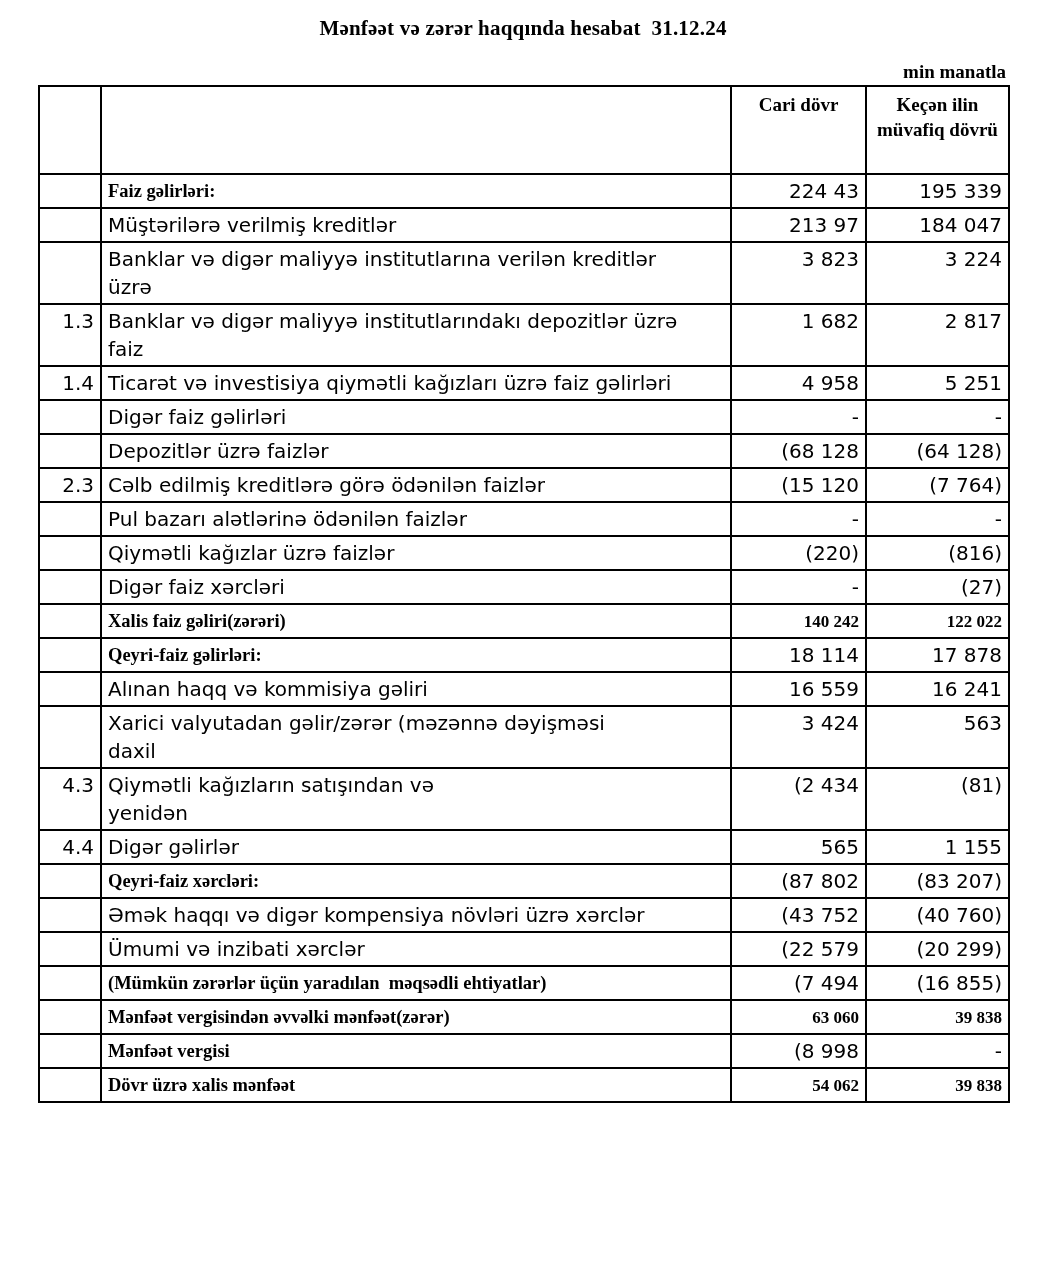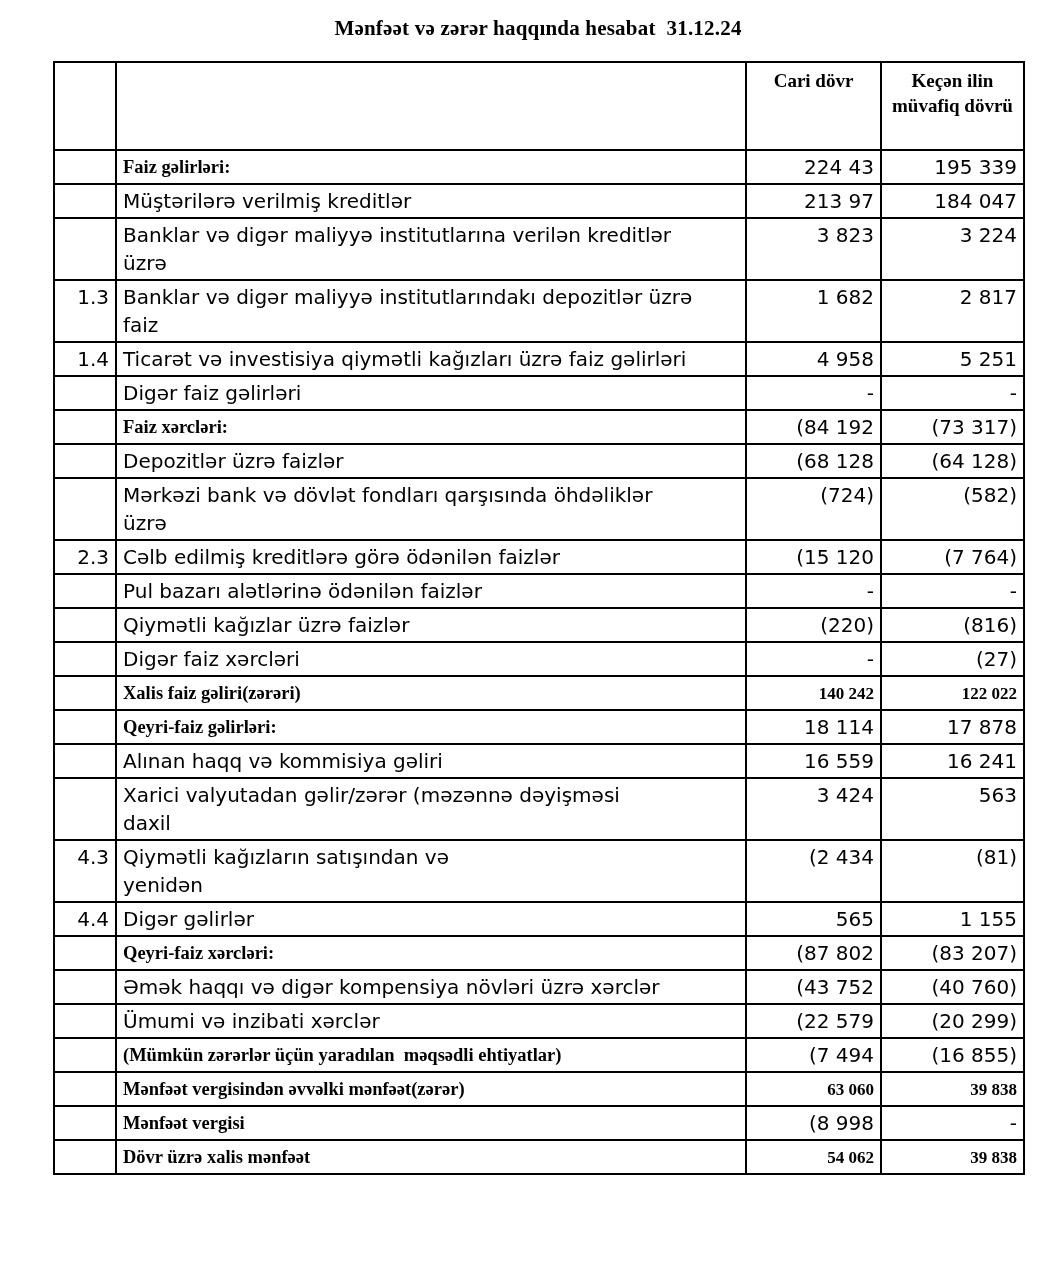--- a/index.html
+++ b/index.html
@@ -5,21 +5,21 @@
   html, body {
     margin: 0;
     padding: 0;
     background: #ffffff;
     color: #000000;
   }
   .page {
     width: 1040px;
     height: 1268px;
     box-sizing: border-box;
-    padding: 16px 0 0 53px;
+    padding: 16px 0 0 38px;
     background: #ffffff;
   }
   .content {
     width: 970px;
   }
   .doc-title {
     text-align: center;
     font: bold 21px "Liberation Serif", serif;
     letter-spacing: 0.2px;
     margin-bottom: 20px;
@@ -87,20 +87,21 @@
   }
 </style>
 </head>
 <body>
 
 <div class="page">
   <div class="content">
 
     <div class="doc-title">Mənfəət və zərər haqqında hesabat  31.12.24</div>
 
+    <div class="unit-note">min manatla</div>
 
     <table class="statement">
       <colgroup>
         <col class="c-num">
         <col class="c-desc">
         <col class="c-cur">
         <col class="c-prev">
       </colgroup>
       <thead>
         <tr>
@@ -142,38 +143,25 @@
             <td class="desc">Ticarət və investisiya qiymətli kağızları üzrə faiz gəlirləri</td>
             <td class="val cur">4 958</td>
             <td class="val prev">5 251</td>
           </tr>
           <tr>
             <td class="num"></td>
             <td class="desc">Digər faiz gəlirləri</td>
             <td class="val cur">-</td>
             <td class="val prev">-</td>
           </tr>
-          <tr class="bold">
-            <td class="num"></td>
-            <td class="desc">Faiz xərcləri:</td>
-            <td class="val cur">(84 192</td>
-            <td class="val prev">(73 317)</td>
-          </tr>
           <tr>
             <td class="num"></td>
             <td class="desc">Depozitlər üzrə faizlər</td>
             <td class="val cur">(68 128</td>
             <td class="val prev">(64 128)</td>
-          </tr>
-          <tr>
-            <td class="num"></td>
-            <td class="desc">Mərkəzi bank və dövlət fondları qarşısında öhdəliklər
-üzrə</td>
-            <td class="val cur">(724)</td>
-            <td class="val prev">(582)</td>
           </tr>
           <tr>
             <td class="num">2.3</td>
             <td class="desc">Cəlb edilmiş kreditlərə görə ödənilən faizlər</td>
             <td class="val cur">(15 120</td>
             <td class="val prev">(7 764)</td>
           </tr>
           <tr>
             <td class="num"></td>
             <td class="desc">Pul bazarı alətlərinə ödənilən faizlər</td>

